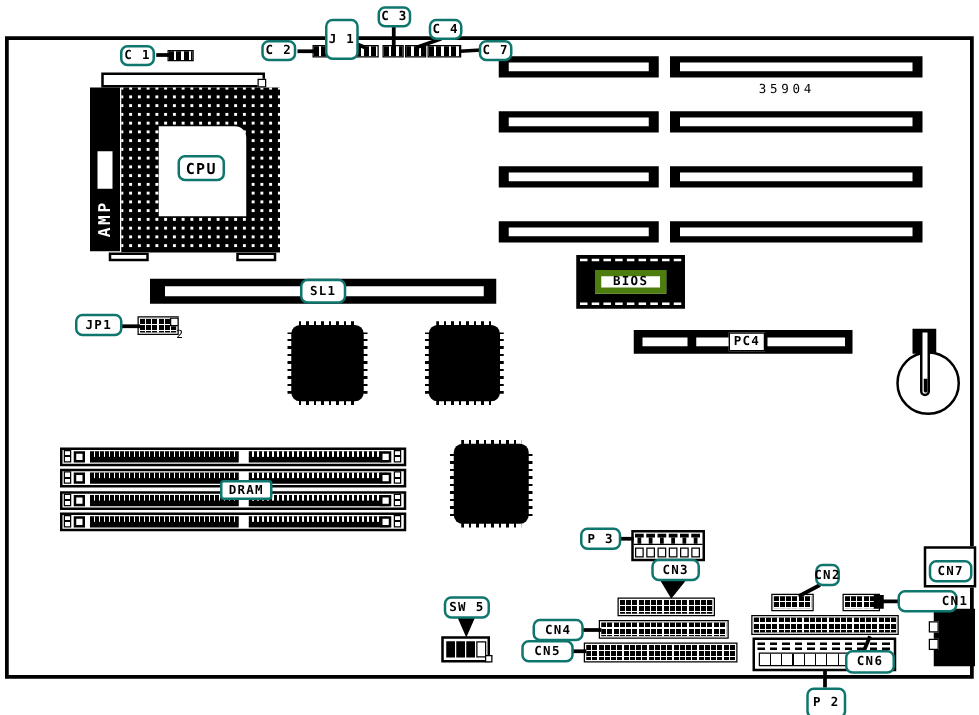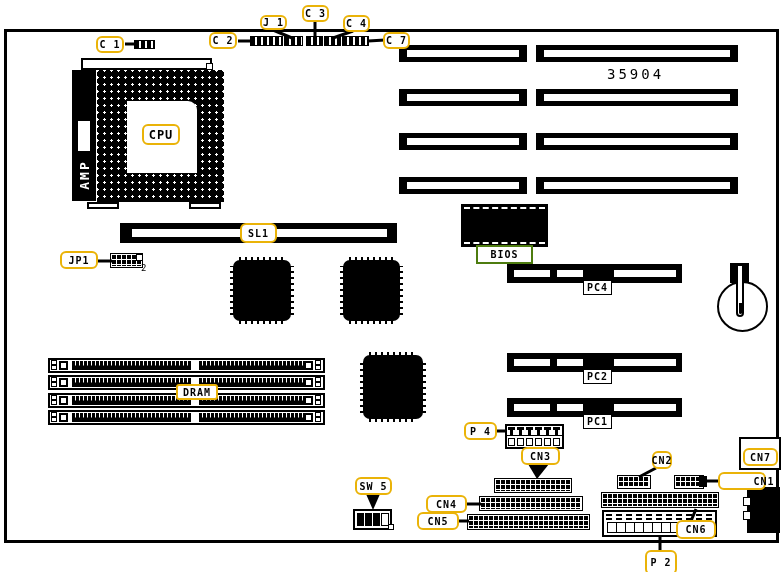--- a/index.html
+++ b/index.html
@@ -3,26 +3,26 @@
 <meta charset="utf-8">
 <style>
   html,body{margin:0;padding:0;background:#fff;}
   #stage{position:relative;width:783px;height:572px;background:#fff;overflow:hidden;
          font-family:"DejaVu Sans Mono",monospace;color:#000;}
   .abs{position:absolute;}
   
   .board{position:absolute;left:4px;top:29px;width:775px;height:514px;
          border:3px solid #000;box-sizing:border-box;background:#fff;}
   
-  .callout{position:absolute;background:#fff;border:2px solid #eab308;border-radius:6px;
+  .callout{position:absolute;background:#fff;border:2px solid #0f766e;border-radius:6px;
            display:flex;align-items:center;justify-content:center;
            font-weight:bold;font-size:10px;letter-spacing:1px;z-index:6;box-sizing:border-box;}
-  .sqlabel{position:absolute;background:#fff;border:2px solid #4d7c0f;
+  .sqlabel{position:absolute;background:#fff;border:5px solid #4d7c0f;
            display:flex;align-items:center;justify-content:center;
-           font-weight:bold;font-size:10px;letter-spacing:1px;z-index:6;box-sizing:border-box;margin-top:29px;}
+           font-weight:bold;font-size:10px;letter-spacing:1px;z-index:6;box-sizing:border-box;}
   
   .edgeconn{position:absolute;border:1px solid #000;box-sizing:border-box;
             background:repeating-linear-gradient(90deg,#000 0 4px,#fff 4px 6px);z-index:2;}
   
   .slot{position:absolute;background:#000;z-index:2;}
   .slot i{position:absolute;left:8px;right:8px;top:5px;bottom:5px;background:#fff;}
   
   .hdr{position:absolute;border:1px solid #000;background:#fff;box-sizing:border-box;
        padding:1px;z-index:2;}
   .hdr i{display:block;height:100%;background-color:#000;
@@ -49,21 +49,21 @@
   .simm .comb{position:absolute;top:1px;height:9px;background-color:#000;
               background-image:repeating-linear-gradient(90deg,transparent 0 3px,#fff 3px 4px);
               background-size:100% 50%;background-repeat:no-repeat;}
   
   .pcslot{position:absolute;left:507px;width:175px;height:19px;background:#000;z-index:2;}
   .pcslot .s1{position:absolute;left:7px;top:6px;width:36px;height:7px;background:#fff;}
   .pcslot .s2{position:absolute;left:50px;top:6px;width:26px;height:7px;background:#fff;}
   .pcslot .s3{position:absolute;left:107px;top:6px;width:62px;height:7px;background:#fff;}
   .pcslot .lbl{position:absolute;left:76px;top:2px;width:29px;height:15px;background:#fff;
                border:1px solid #000;box-sizing:border-box;display:flex;align-items:center;
-               justify-content:center;font-weight:bold;font-size:10px;letter-spacing:1px;margin-top:14px;}
+               justify-content:center;font-weight:bold;font-size:10px;letter-spacing:1px;}
   svg.leads{position:absolute;left:0;top:0;z-index:5;}
   .tpin{width:7px;height:3px;background:#000;position:relative;}
   .tpin::after{content:'';position:absolute;left:2px;top:3px;width:3px;height:5px;background:#000;}
   .osq{width:7px;height:8px;border:1px solid #000;box-sizing:border-box;background:#fff;}
 </style>
 </head>
 <body>
 
 <div id="stage">
 
@@ -108,21 +108,21 @@
   <div class="slot" style="left:536px;top:133px;width:202px;height:17px;">
       <i></i>
     </div>
   <div class="slot" style="left:399px;top:177px;width:128px;height:17px;">
       <i></i>
     </div>
   <div class="slot" style="left:536px;top:177px;width:202px;height:17px;">
       <i></i>
     </div>
 
-  <div class="abs" style="left:607px;top:66px;font-size:14px;letter-spacing:3px;z-index:2;">35904</div>
+  <div class="abs" style="left:607px;top:66px;font-size:10px;letter-spacing:3px;z-index:2;">35904</div>
 
   <div class="abs" style="left:461px;top:204px;width:87px;height:43px;background:#000;z-index:2;">
     <div style="position:absolute;left:3px;right:3px;top:3px;height:0;border-top:2px dashed #fff;"></div>
     <div style="position:absolute;left:3px;right:3px;bottom:3px;height:0;border-top:2px dashed #fff;"></div>
     <div class="sqlabel" style="left:15px;top:12px;width:57px;height:19px;">BIOS</div>
   </div>
 
   <div class="abs" style="left:120px;top:223px;width:277px;height:20px;background:#000;z-index:2;">
     <div style="position:absolute;left:12px;right:10px;top:6px;bottom:6px;background:#fff;"></div>
   </div>
@@ -188,32 +188,20 @@
     <div class="clip" style="left:254px;"></div>
       <div class="cap" style="left:265px;"></div>
   </div>
   <div class="callout" style="left:176px;top:384px;width:42px;height:16px;border-radius:3px;">DRAM</div>
 
   <div class="pcslot" style="top:264px;">
     <div class="s1"></div>
       <div class="s2"></div>
       <div class="s3"></div>
     <div class="lbl">PC4</div>
-  </div>
-  <div class="pcslot" style="top:353px;">
-    <div class="s1"></div>
-      <div class="s2"></div>
-      <div class="s3"></div>
-    <div class="lbl">PC2</div>
-  </div>
-  <div class="pcslot" style="top:398px;">
-    <div class="s1"></div>
-      <div class="s2"></div>
-      <div class="s3"></div>
-    <div class="lbl">PC1</div>
   </div>
 
   <div class="abs" style="left:717px;top:281px;width:51px;height:51px;border:2px solid #000;border-radius:50%;
               box-sizing:border-box;background:#fff;z-index:2;"></div>
   <div class="abs" style="left:730px;top:263px;width:19px;height:20px;background:#000;z-index:3;"></div>
   <div class="abs" style="left:736px;top:264px;width:8px;height:53px;background:#fff;border:2px solid #000;
               box-sizing:border-box;border-radius:0 0 4px 4px;z-index:4;"></div>
   <div class="abs" style="left:739px;top:303px;width:3px;height:11px;background:#000;border-radius:0 0 2px 2px;z-index:4;"></div>
 
   <div class="abs" style="left:353px;top:509px;width:39px;height:21px;border:2px solid #000;box-sizing:border-box;
@@ -296,27 +284,27 @@
       <path d="M660 550 V536"></path>
     </g>
     <g fill="#000" stroke="none">
       <polygon points="366,494 380,494 373,510"></polygon>
       <polygon points="528,464 549,464 537,479"></polygon>
     </g>
   </svg>
 
   <div class="callout" style="left:96px;top:36px;width:28px;height:17px;">C 1</div>
   <div class="callout" style="left:209px;top:32px;width:28px;height:17px;">C 2</div>
-  <div class="callout" style="left:260px;top:15px;width:27px;height:15px;">J 1</div>
+  <div class="callout" style="left:260px;top:15px;width:27px;height:33px;">J 1</div>
   <div class="callout" style="left:302px;top:5px;width:27px;height:17px;">C 3</div>
   <div class="callout" style="left:343px;top:15px;width:27px;height:17px;">C 4</div>
   <div class="callout" style="left:383px;top:32px;width:27px;height:17px;">C 7</div>
   <div class="callout" style="left:60px;top:251px;width:38px;height:18px;">JP1</div>
   <div class="callout" style="left:355px;top:477px;width:37px;height:18px;">SW 5</div>
-  <div class="callout" style="left:464px;top:422px;width:33px;height:18px;">P 4</div>
+  <div class="callout" style="left:464px;top:422px;width:33px;height:18px;">P 3</div>
   <div class="callout" style="left:521px;top:447px;width:39px;height:18px;">CN3</div>
   <div class="callout" style="left:426px;top:495px;width:41px;height:18px;">CN4</div>
   <div class="callout" style="left:417px;top:512px;width:42px;height:18px;">CN5</div>
   <div class="callout" style="left:652px;top:451px;width:20px;height:18px;">CN2</div>
   <div class="callout" style="left:718px;top:472px;width:39px;height:18px;padding-left:44px;">CN1</div>
   <div class="callout" style="left:676px;top:520px;width:40px;height:19px;">CN6</div>
   <div class="callout" style="left:743px;top:448px;width:35px;height:18px;">CN7</div>
   <div class="callout" style="left:645px;top:550px;width:32px;height:25px;">P 2</div>
 
 </div>

